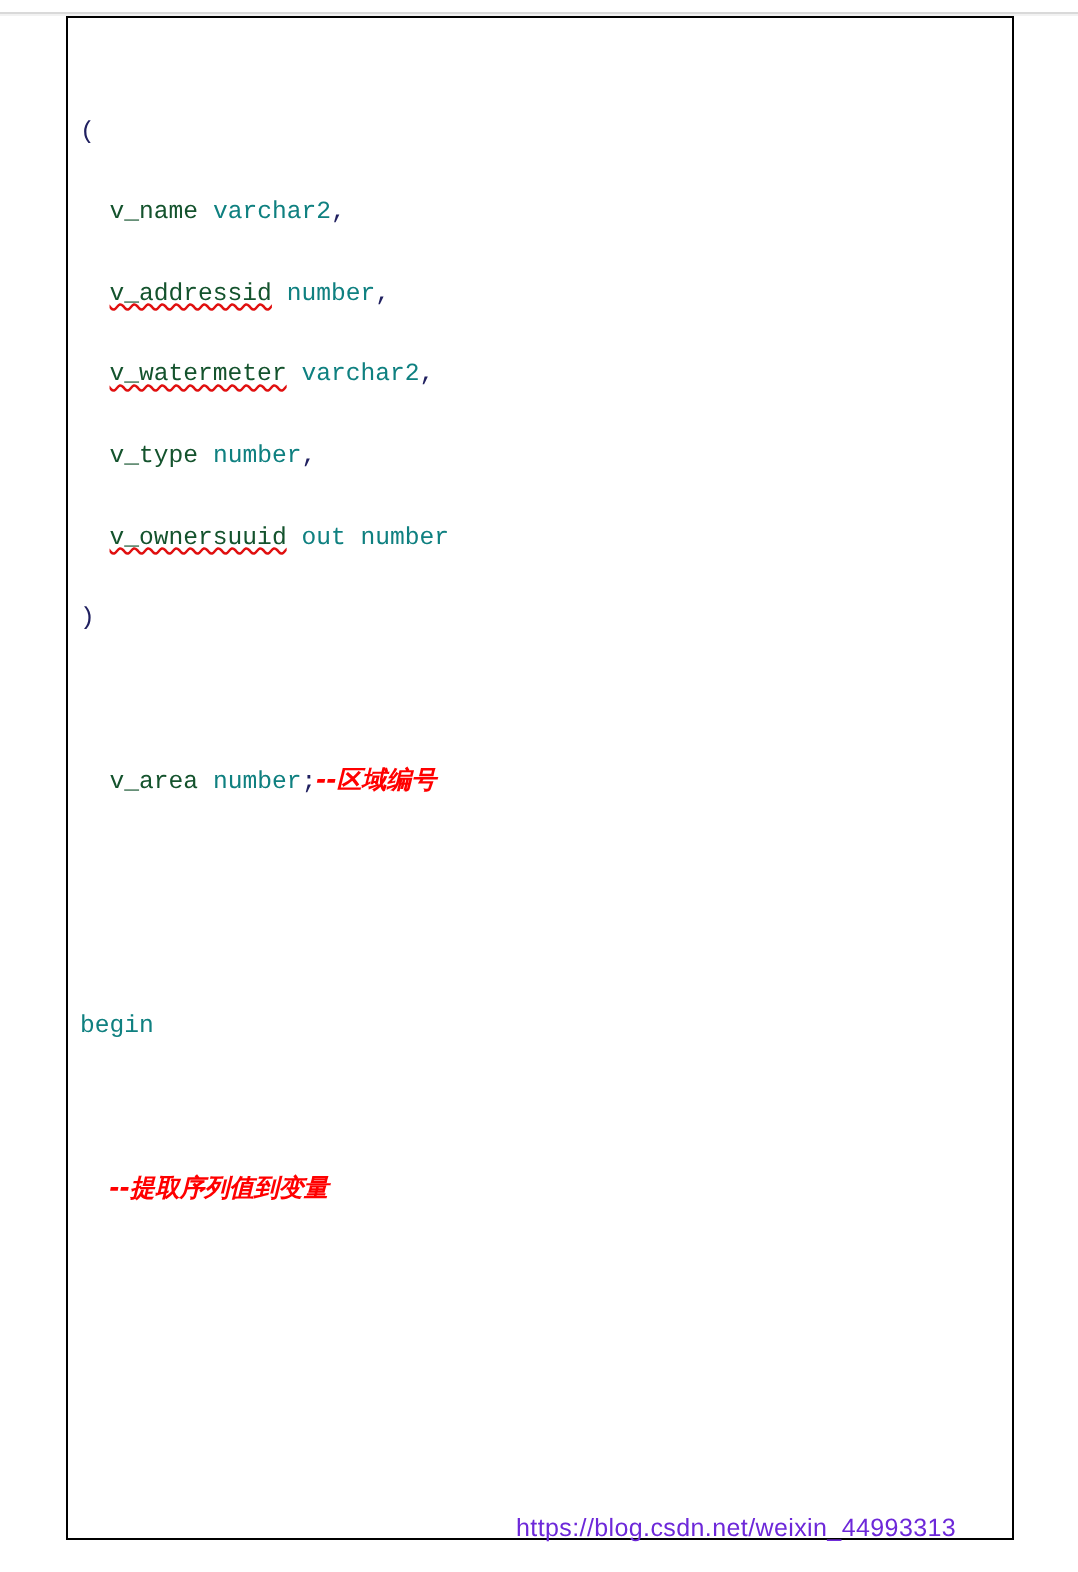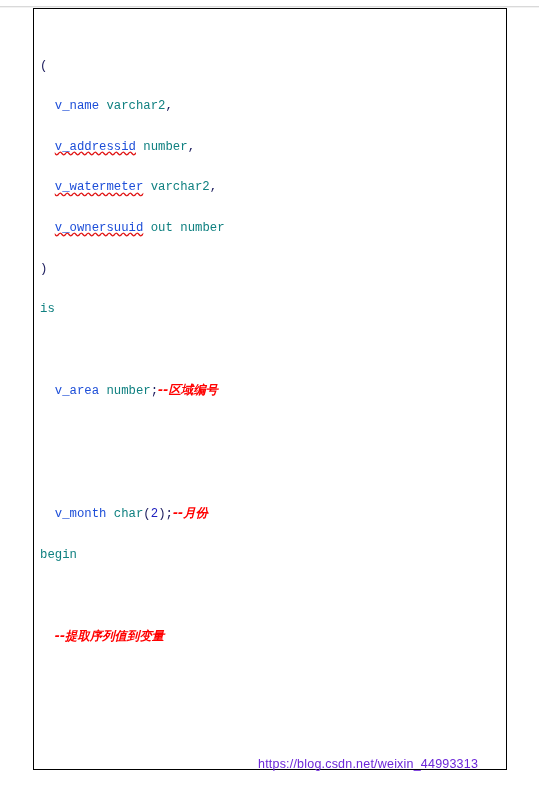--- a/index.html
+++ b/index.html
@@ -14,21 +14,21 @@
             overflow:hidden;}
 
   #code{padding:6px 4px 4px 6px;font-size:12.3px;line-height:20.3px;
         white-space:pre-wrap;word-break:break-all;color:#101060;letter-spacing:0px;}
 
   .ln{display:block;min-height:20.3px;}
   .blank{display:block;height:20.3px;}
 
   
   .kw   {color:#0f8080;margin-top:35px;}            
-  .id   {color:#1d4ed8;}            
+  .id   {color:#14532d;}            
   .pun  {color:#202060;}            
   .num  {color:#2020c0;}
   .cmt  {color:#ff0000;font-style:italic;font-weight:bold;
          font-family:"DejaVu Sans","Liberation Sans",sans-serif;font-size:12.4px;}
 
   
   .sq{
     text-decoration:underline;
     text-decoration-color:#e01010;
     text-decoration-style:wavy;
@@ -47,28 +47,27 @@
 <div id="top-rule"></div>
 <div id="top-rule2"></div>
 
 <div id="code-box">
   <div id="code">
 
 <span class="ln"><span class="pun">(</span></span>
 <span class="ln">  <span class="id">v_name</span> <span class="kw">varchar2</span><span class="pun">,</span></span>
 <span class="ln">  <span class="id sq">v_addressid</span> <span class="kw">number</span><span class="pun">,</span></span>
 <span class="ln">  <span class="id sq">v_watermeter</span> <span class="kw">varchar2</span><span class="pun">,</span></span>
+<span class="ln">  <span class="id">v_type</span> <span class="kw">number</span><span class="pun">,</span></span>
 <span class="ln">  <span class="id sq">v_ownersuuid</span> <span class="kw">out</span> <span class="kw">number</span></span>
 <span class="ln"><span class="pun">)</span></span>
-<span class="ln"><span class="kw">is</span></span>
 <span class="blank"></span>
 <span class="ln">  <span class="id">v_area</span> <span class="kw">number</span><span class="pun">;</span><span class="cmt">--区域编号</span></span>
 <span class="blank"></span>
 <span class="blank"></span>
-<span class="ln">  <span class="id">v_month</span> <span class="kw">char</span><span class="pun">(</span><span class="num">2</span><span class="pun">);</span><span class="cmt">--月份</span></span>
 <span class="ln"><span class="kw">begin</span></span>
 <span class="blank"></span>
 <span class="ln">  <span class="cmt">--提取序列值到变量</span></span>
 
 
 
 
 
 
 

